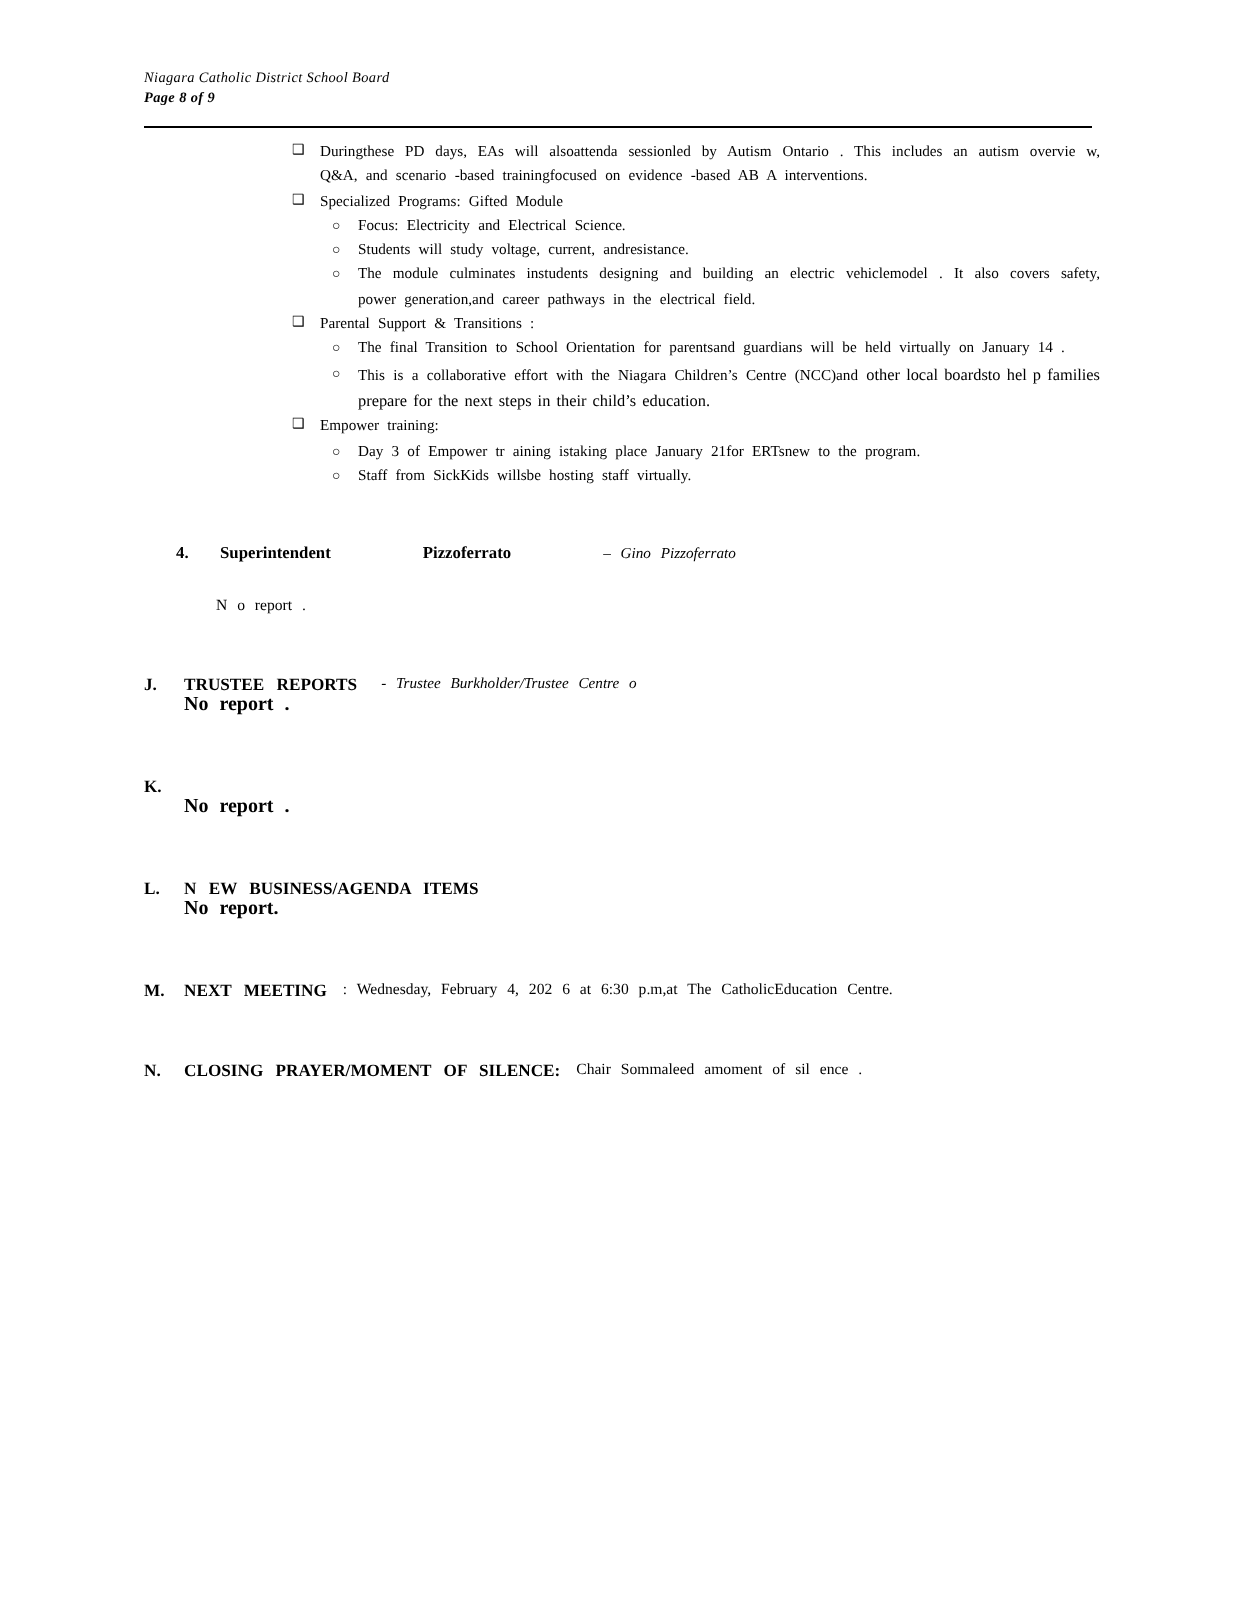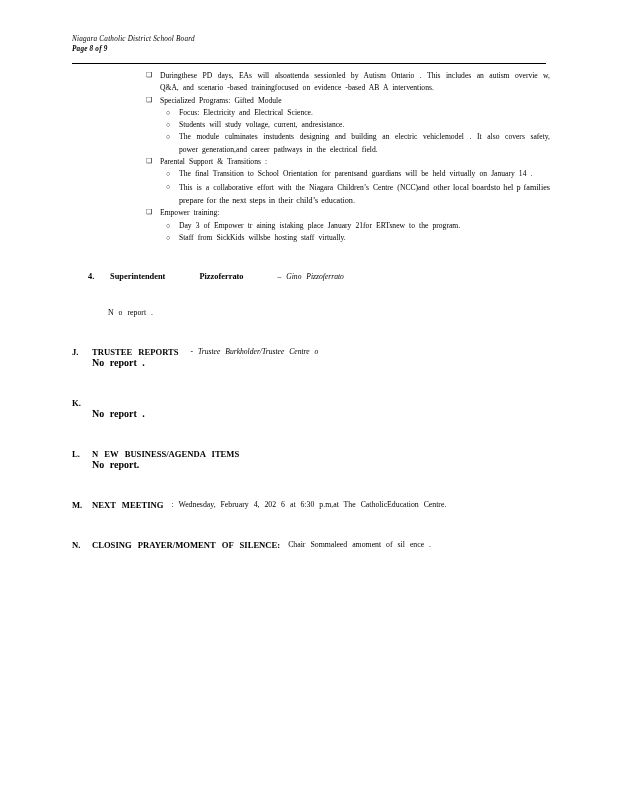--- a/index.html
+++ b/index.html
@@ -93,26 +93,26 @@
   
   .sec4 {
     margin-top: 28px;
     margin-left: 16px;
     display: flex;
     font-size: 8.4px;
     font-weight: bold;
     word-spacing: 3px;
   }
   .sec4 .num { width: 22px; flex: 0 0 22px; }
-  .sec4 .nm { margin-right: 34px; }
+  .sec4 .nm { margin-right: 46px; }
   .sec4 .ital { font-weight: normal; font-style: italic; font-size: 7.6px; word-spacing: 3px; }
 
   .noreport {
     margin-left: 36px;
-    margin-top: 27px;
+    margin-top: 17px;
     font-size: 7.8px;
     word-spacing: 3px;
   }
 
   .lettersec {
     margin-top: 30px;
     display: flex;
     font-size: 8.6px;
     font-weight: bold;
     word-spacing: 4px;

